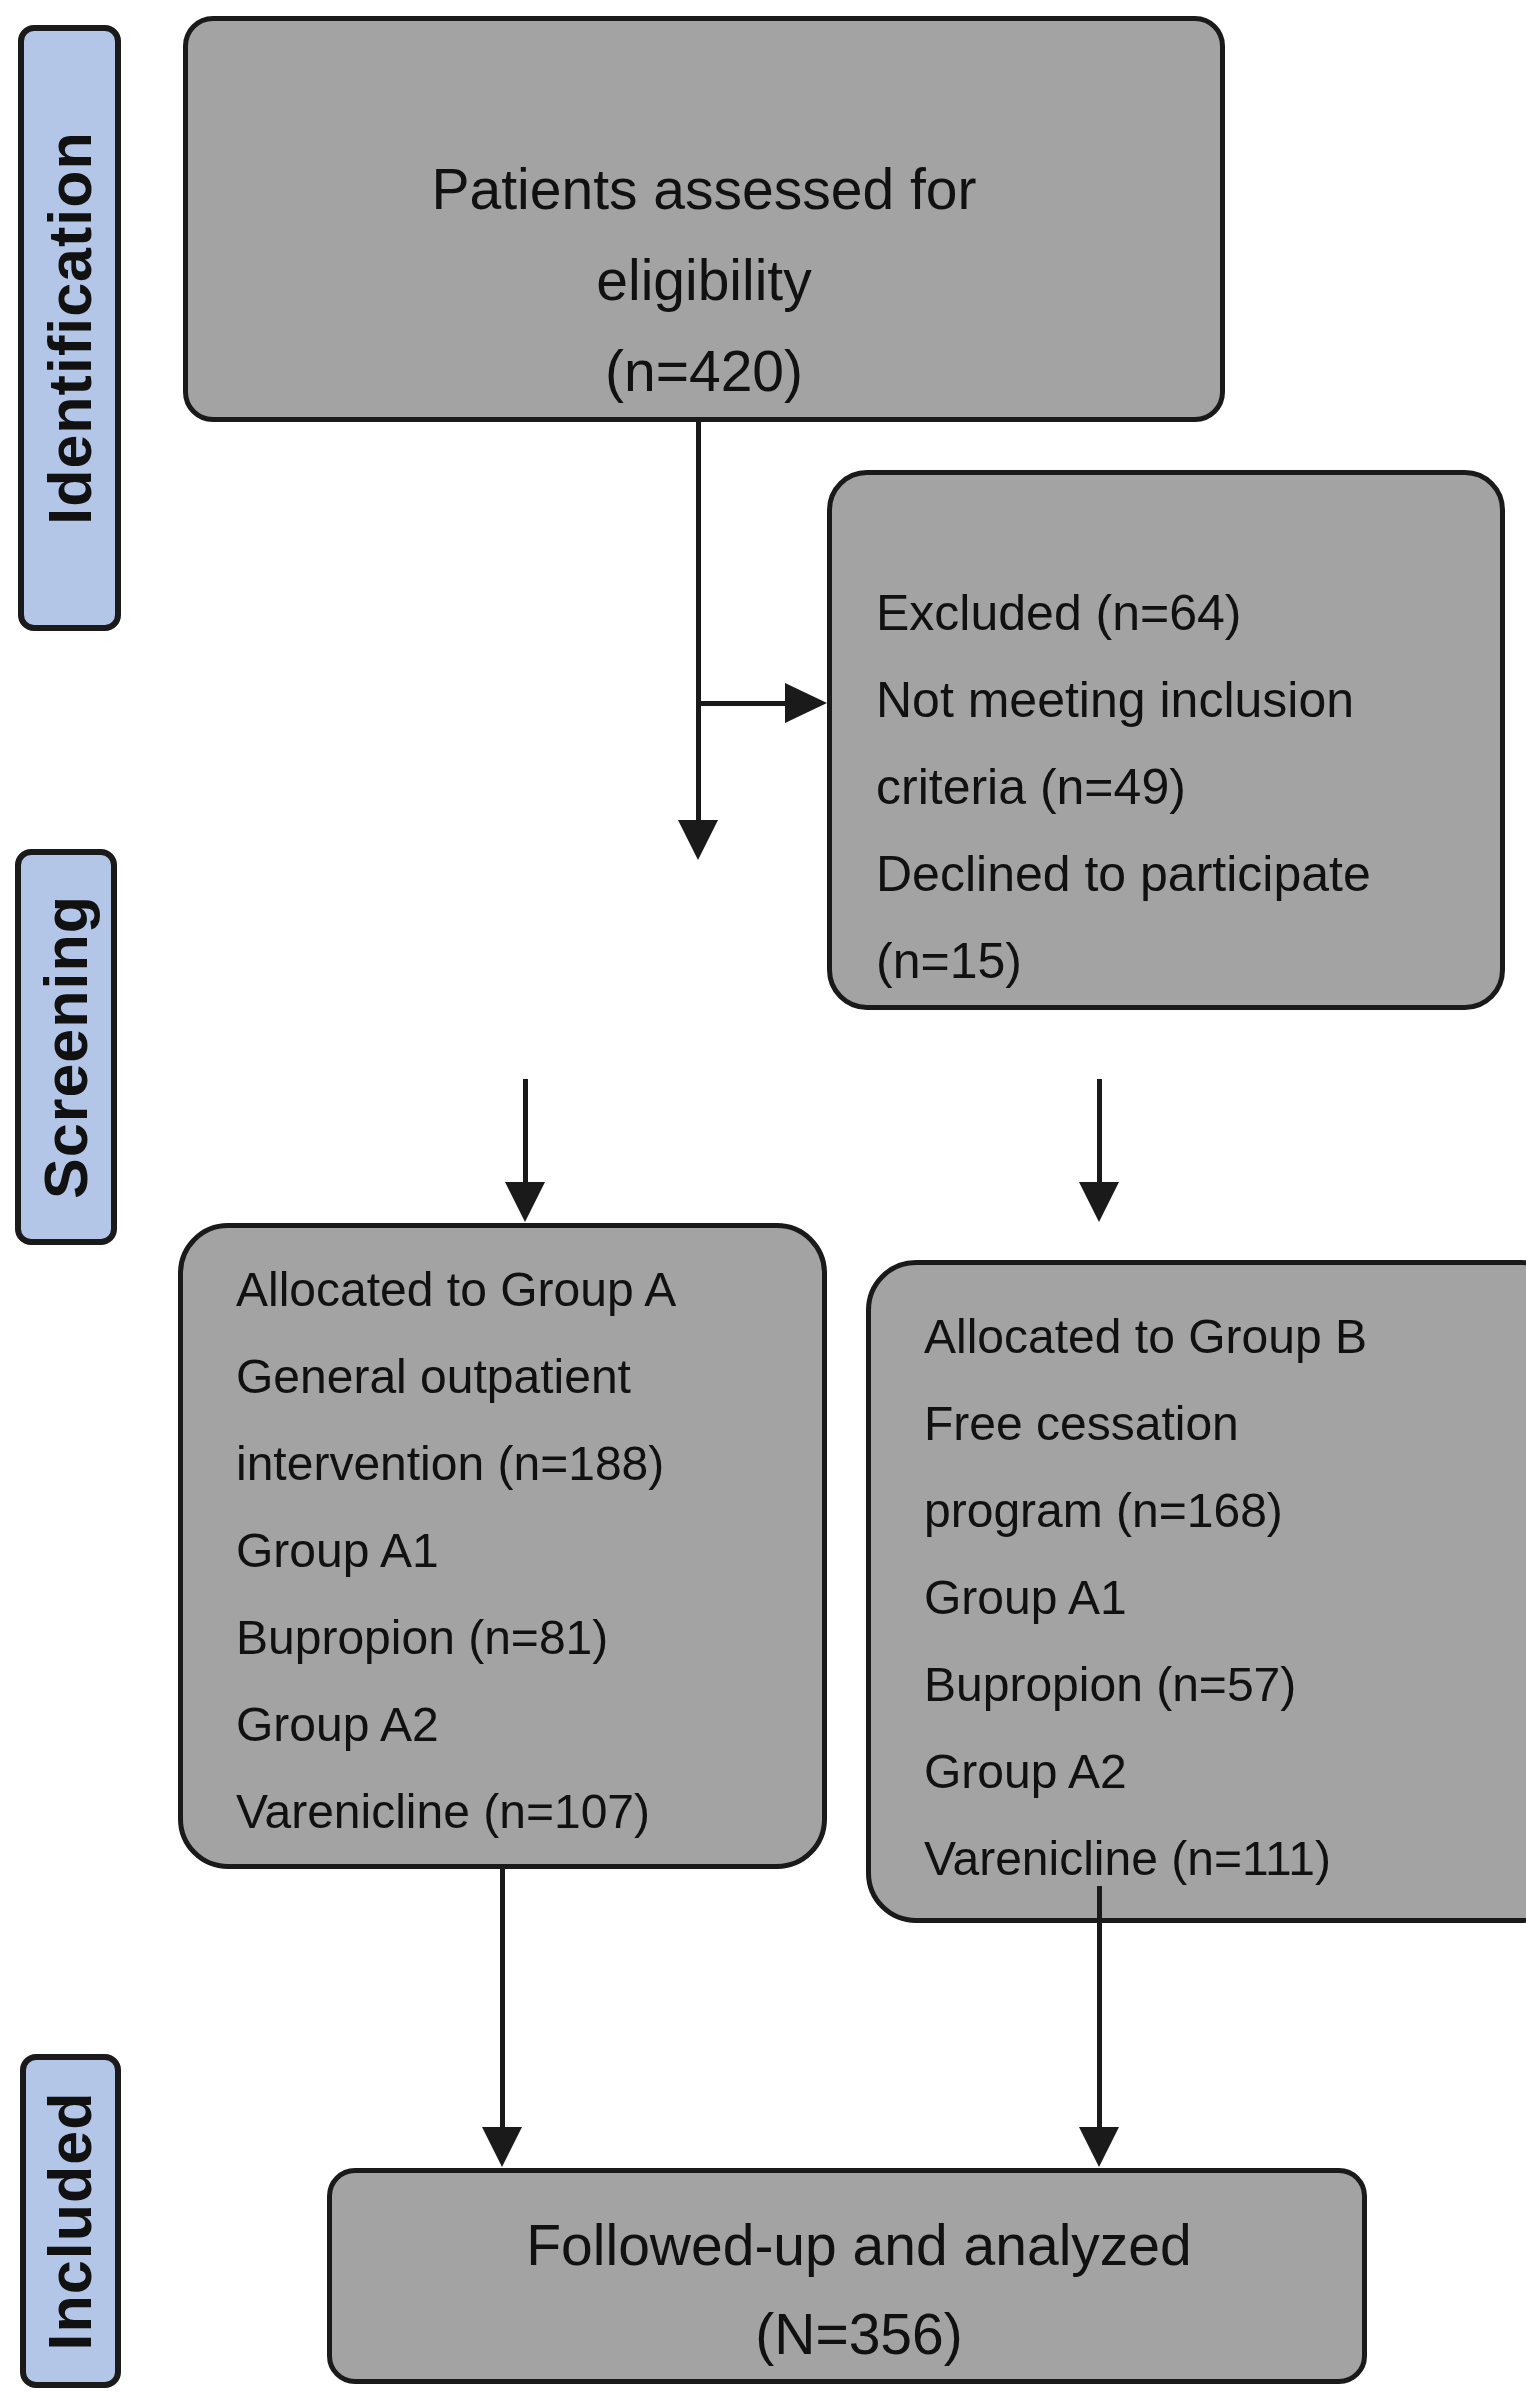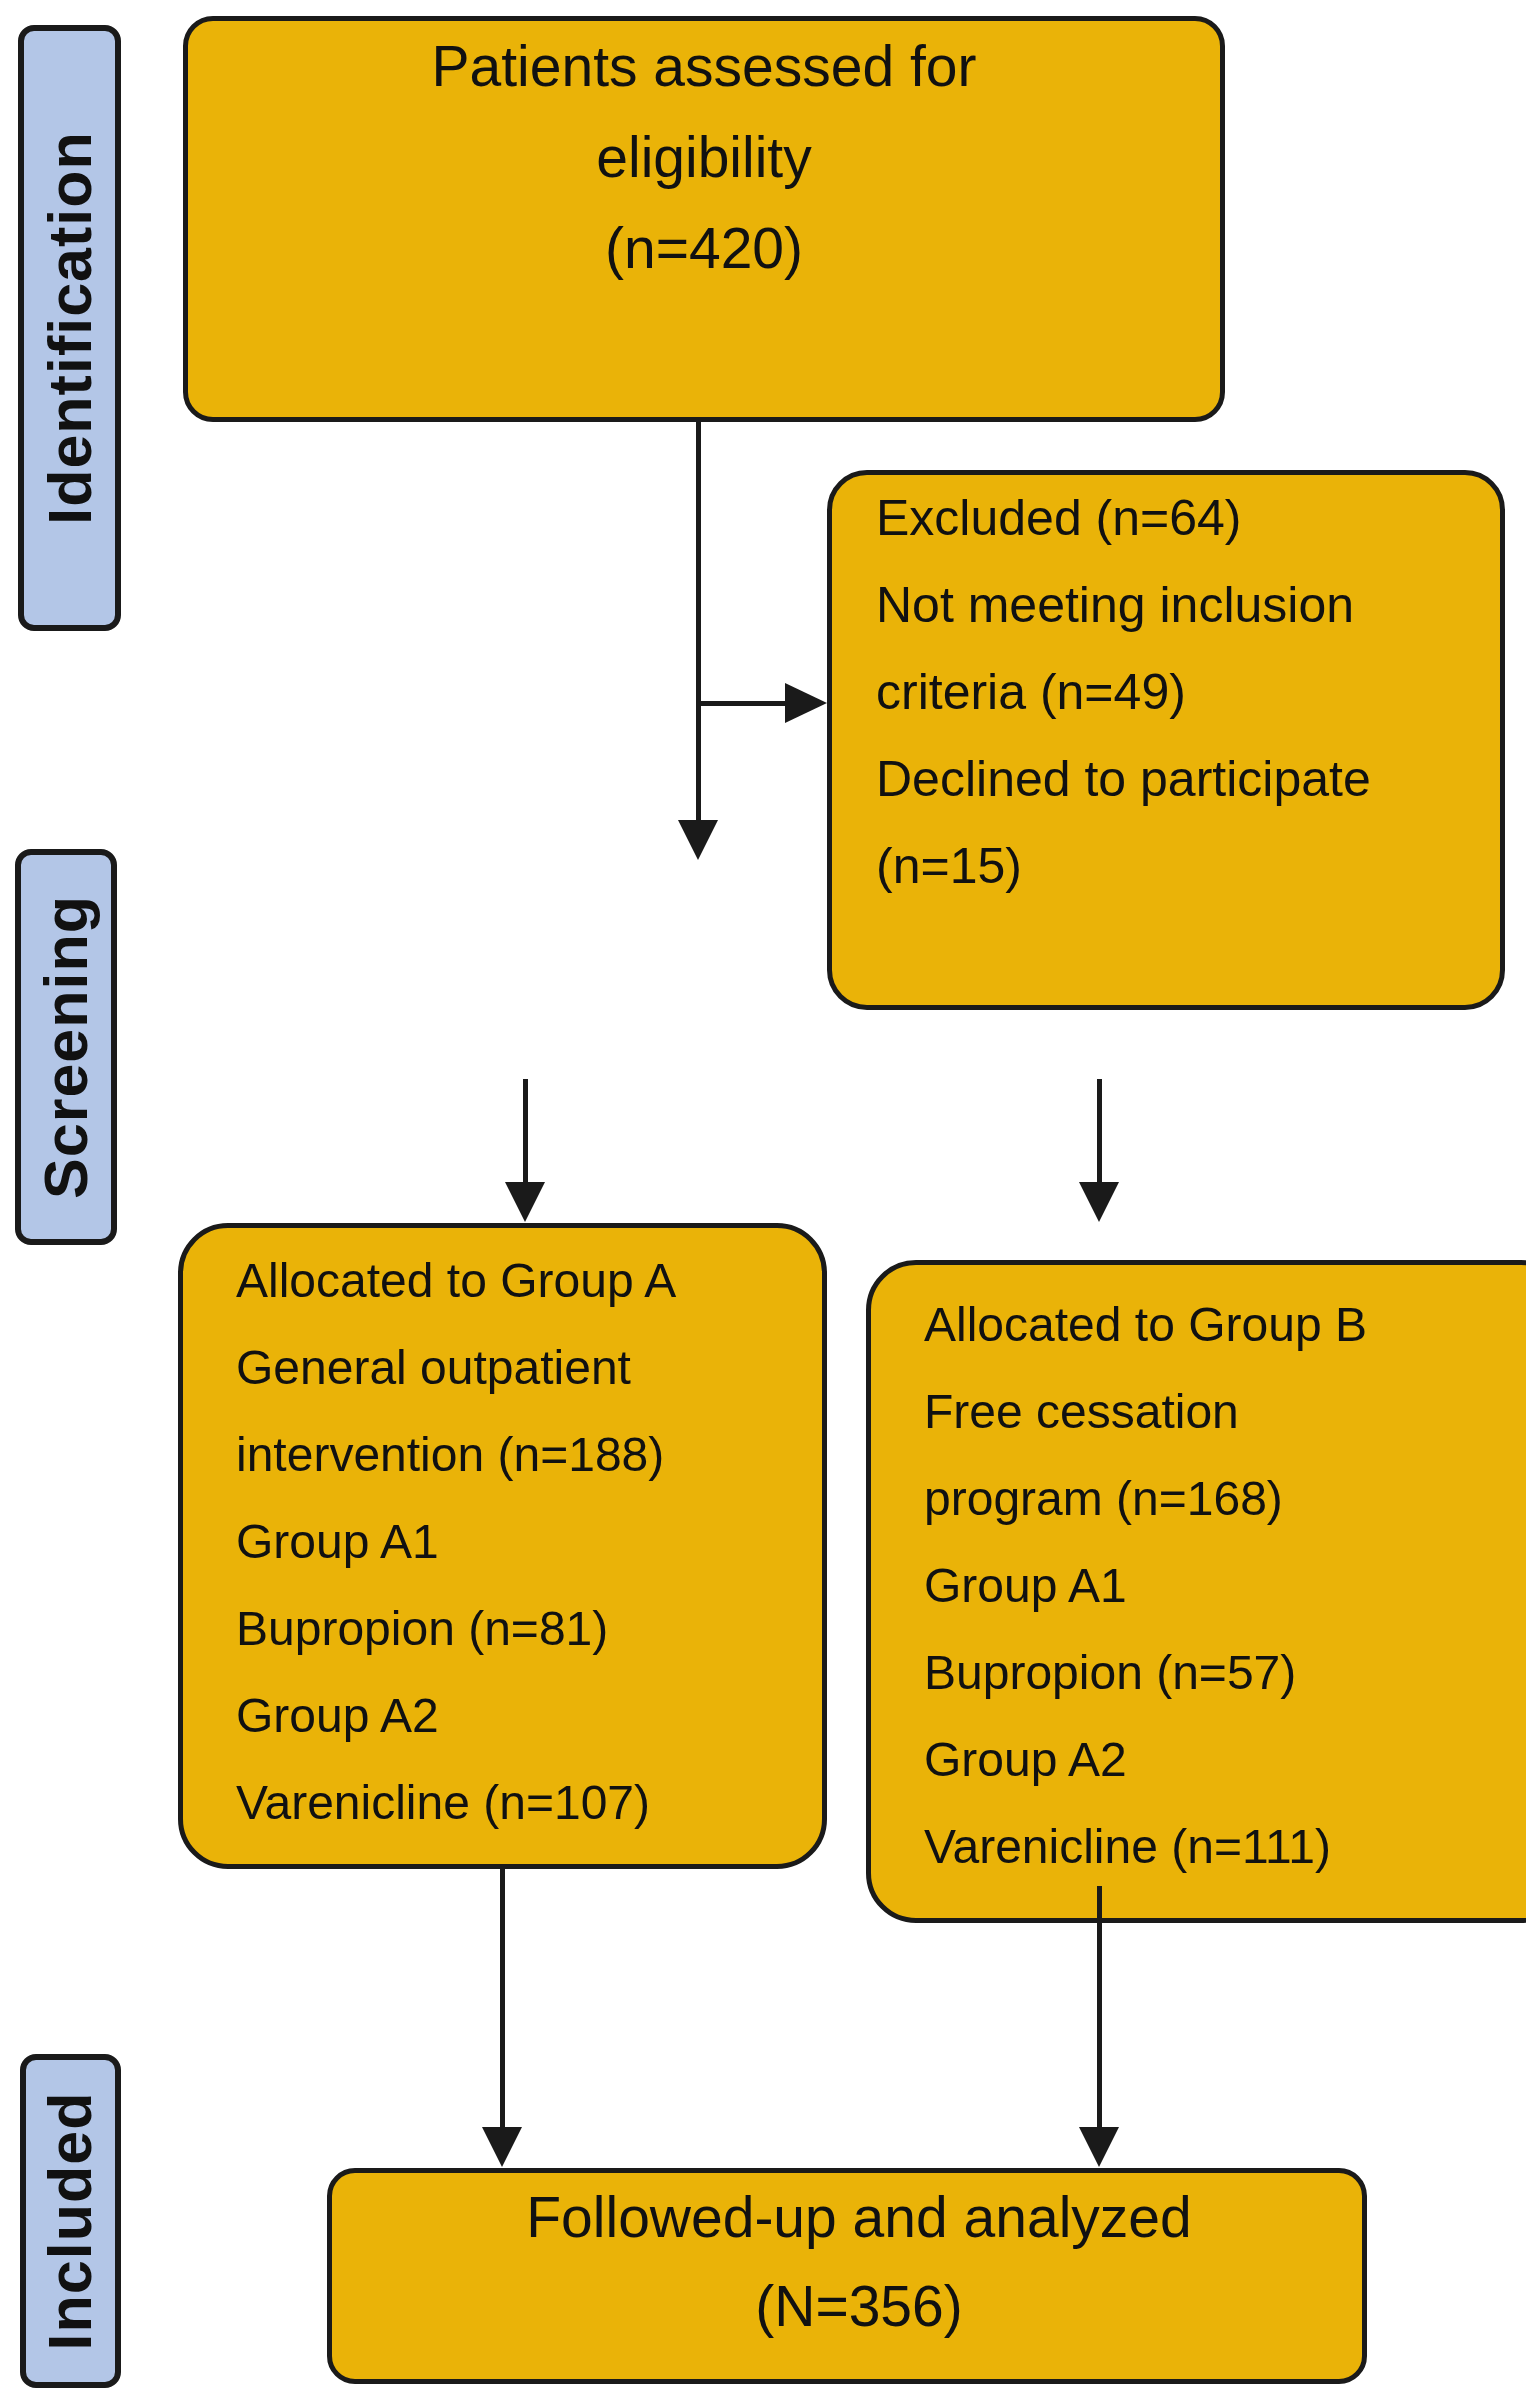--- a/index.html
+++ b/index.html
@@ -29,25 +29,25 @@
   .stage-label .rot {
     transform: rotate(-90deg);
     white-space: nowrap;
     font-weight: bold;
     font-size: 61px;
     letter-spacing: 1px;
     color: #111111;
   }
   .flow-box {
     position: absolute;
-    background: #eab308;
+    background: #a3a3a3;
     border: 5px solid #1a1a1a;
     box-sizing: border-box;
     display: flex;
-    align-items: flex-start;
+    align-items: flex-end;
   }
   .flow-box .txt {
     white-space: pre-line;
     width: 100%;
   }
   .center-box {
     justify-content: center;
     text-align: center;
   }
   .left-box {

